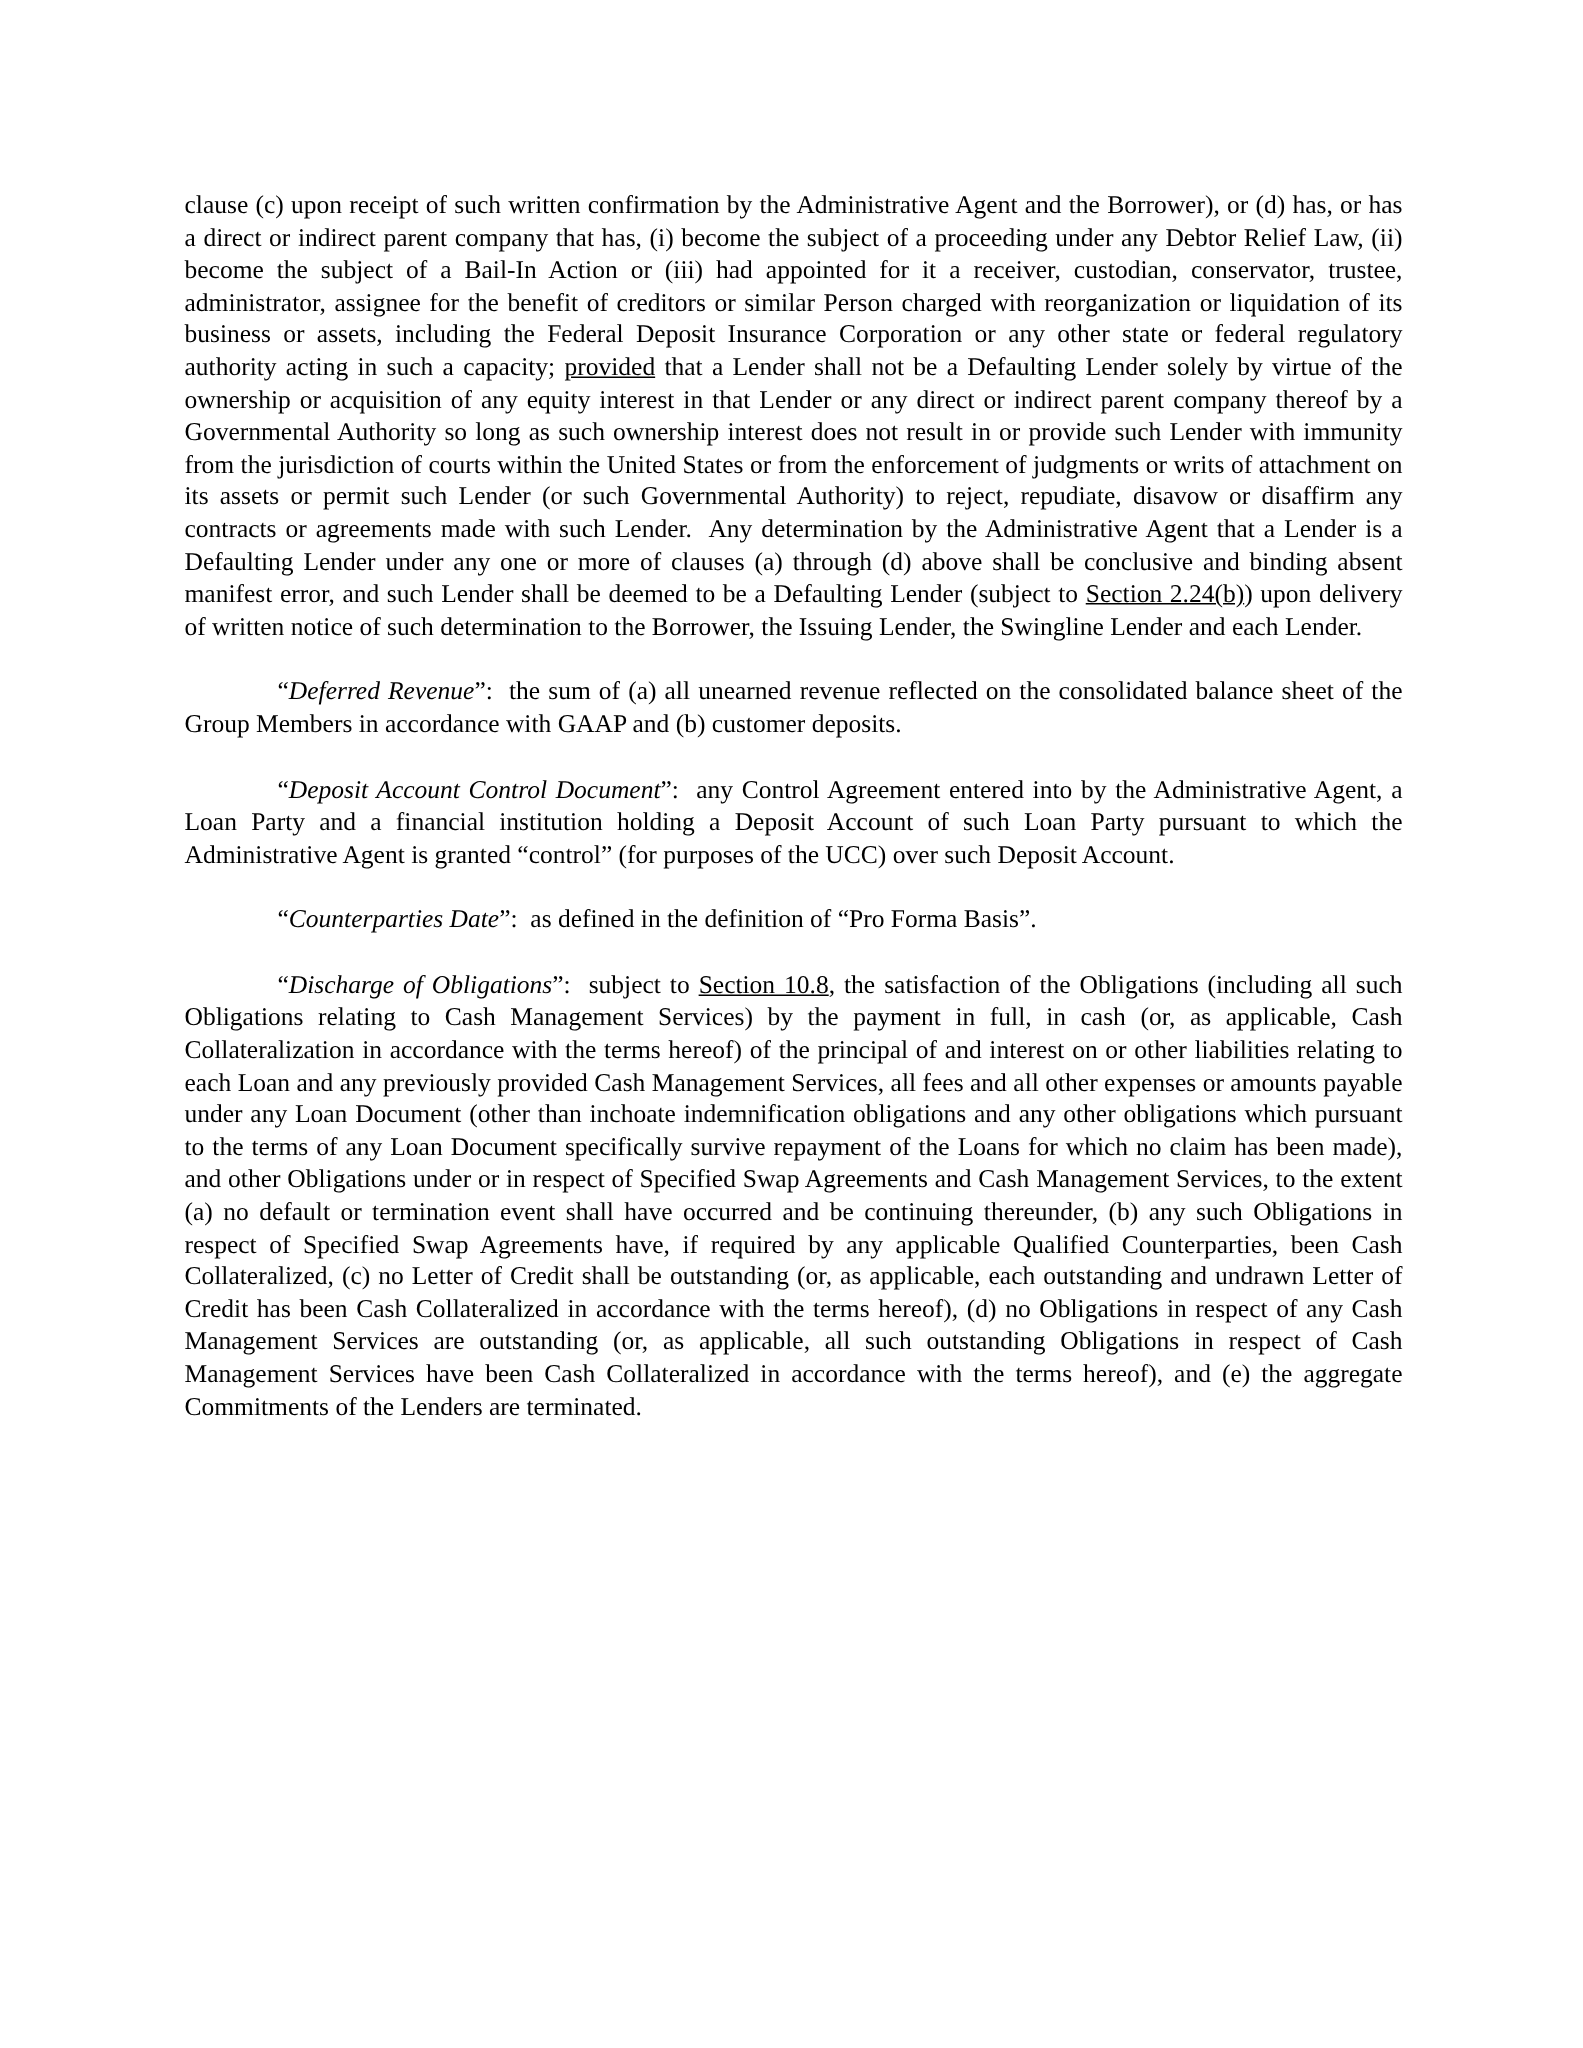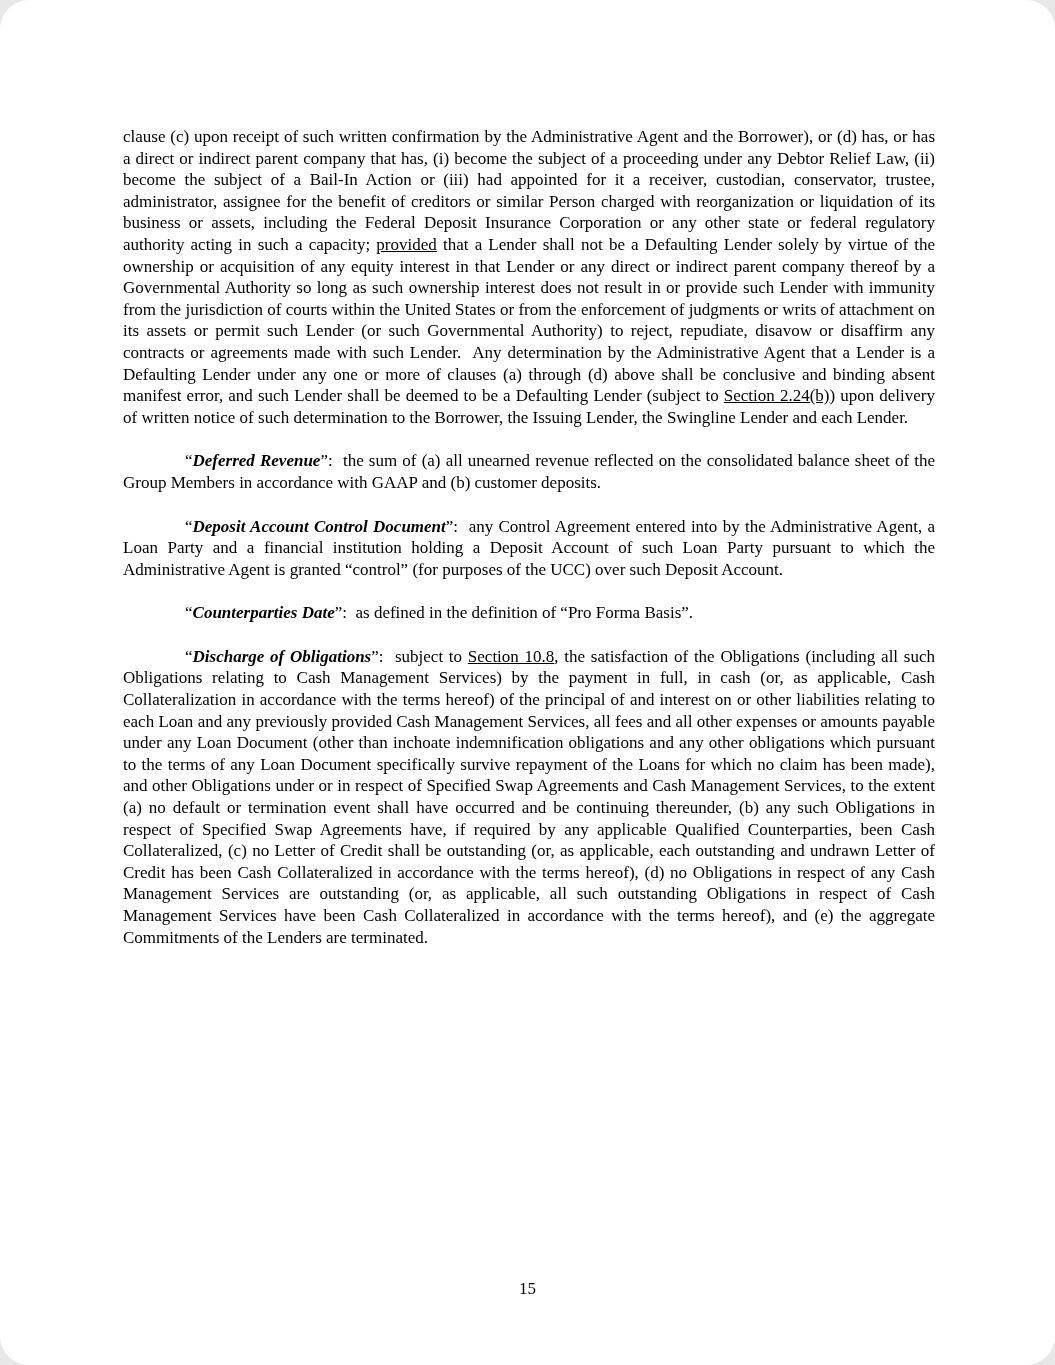--- a/index.html
+++ b/index.html
@@ -9,41 +9,40 @@
   }
   .page {
     position: relative;
     width: 1055px;
     height: 1365px;
     margin: 0 auto;
     background: #ffffff;
     overflow: hidden;
     font-family: "Liberation Serif", "DejaVu Serif", serif;
     color: #000000;
-    border-radius: 29px;
   }
   .content {
     position: absolute;
     left: 123px;
     top: 126px;
     width: 812px;
   }
   .para {
     margin: 0 0 22px 0;
     font-size: 17px;
     line-height: 21.6px;
     text-align: justify;
     hyphens: none;
     -webkit-hyphens: none;
   }
   .para.indent {
     text-indent: 62px;
   }
   .bi {
-    font-weight: 700;
+    font-weight: 400;
     font-style: italic;
   }
   .u {
     text-decoration: underline;
   }
   .page-number {
     position: absolute;
     left: 0;
     top: 1278px;
     width: 100%;
@@ -56,14 +55,13 @@
 <body>
 
 <div class="page">
   <div class="content">
       <p class="para"><span>clause (c) upon receipt of such written confirmation by the Administrative Agent and the Borrower), or (d) has, or has a direct or indirect parent company that has, (i) become the subject of a proceeding under any Debtor Relief Law, (ii) become the subject of a Bail-In Action or (iii) had appointed for it a receiver, custodian, conservator, trustee, administrator, assignee for the benefit of creditors or similar Person charged with reorganization or liquidation of its business or assets, including the Federal Deposit Insurance Corporation or any other state or federal regulatory authority acting in such a capacity; </span><span class="u">provided</span><span> that a Lender shall not be a Defaulting Lender solely by virtue of the ownership or acquisition of any equity interest in that Lender or any direct or indirect parent company thereof by a Governmental Authority so long as such ownership interest does not result in or provide such Lender with immunity from the jurisdiction of courts within the United States or from the enforcement of judgments or writs of attachment on its assets or permit such Lender (or such Governmental Authority) to reject, repudiate, disavow or disaffirm any contracts or agreements made with such Lender.&nbsp; Any determination by the Administrative Agent that a Lender is a Defaulting Lender under any one or more of clauses (a) through (d) above shall be conclusive and binding absent manifest error, and such Lender shall be deemed to be a Defaulting Lender (subject to </span><span class="u">Section 2.24(b)</span><span>) upon delivery of written notice of such determination to the Borrower, the Issuing Lender, the Swingline Lender and each Lender.</span></p>
       <p class="para indent"><span>“</span><span class="bi">Deferred Revenue</span><span>”:&nbsp; the sum of (a) all unearned revenue reflected on the consolidated balance sheet of the Group Members in accordance with GAAP and (b) customer deposits.</span></p>
       <p class="para indent"><span>“</span><span class="bi">Deposit Account Control Document</span><span>”:&nbsp; any Control Agreement entered into by the Administrative Agent, a Loan Party and a financial institution holding a Deposit Account of such Loan Party pursuant to which the Administrative Agent is granted “control” (for purposes of the UCC) over such Deposit Account.</span></p>
       <p class="para indent"><span>“</span><span class="bi">Counterparties Date</span><span>”:&nbsp; as defined in the definition of “Pro Forma Basis”.</span></p>
       <p class="para indent"><span>“</span><span class="bi">Discharge of Obligations</span><span>”:&nbsp; subject to </span><span class="u">Section 10.8</span><span>, the satisfaction of the Obligations (including all such Obligations relating to Cash Management Services) by the payment in full, in cash (or, as applicable, Cash Collateralization in accordance with the terms hereof) of the principal of and interest on or other liabilities relating to each Loan and any previously provided Cash Management Services, all fees and all other expenses or amounts payable under any Loan Document (other than inchoate indemnification obligations and any other obligations which pursuant to the terms of any Loan Document specifically survive repayment of the Loans for which no claim has been made), and other Obligations under or in respect of Specified Swap Agreements and Cash Management Services, to the extent (a) no default or termination event shall have occurred and be continuing thereunder, (b) any such Obligations in respect of Specified Swap Agreements have, if required by any applicable Qualified Counterparties, been Cash Collateralized, (c) no Letter of Credit shall be outstanding (or, as applicable, each outstanding and undrawn Letter of Credit has been Cash Collateralized in accordance with the terms hereof), (d) no Obligations in respect of any Cash Management Services are outstanding (or, as applicable, all such outstanding Obligations in respect of Cash Management Services have been Cash Collateralized in accordance with the terms hereof), and (e) the aggregate Commitments of the Lenders are terminated.</span></p>
     </div>
-  <div class="page-number">15</div>
 </div>
 
 </body></html>

